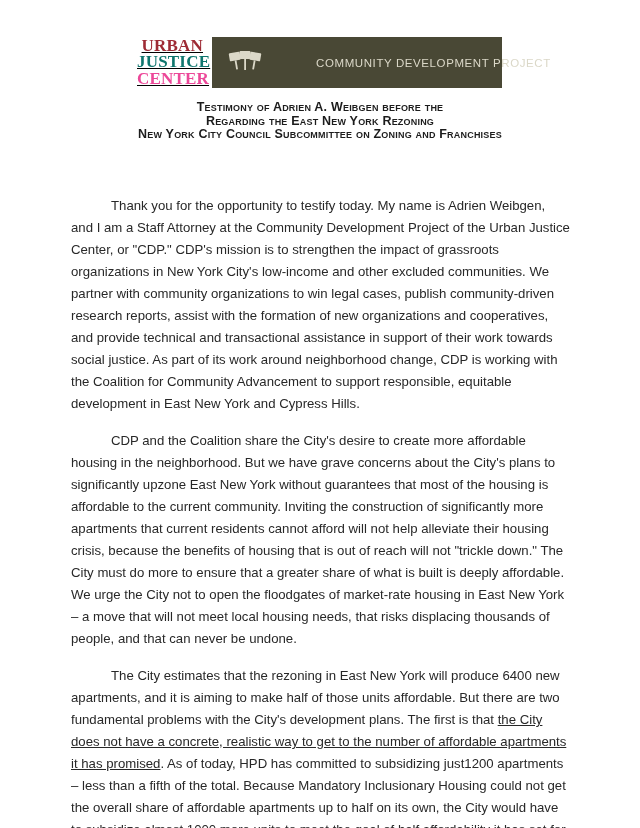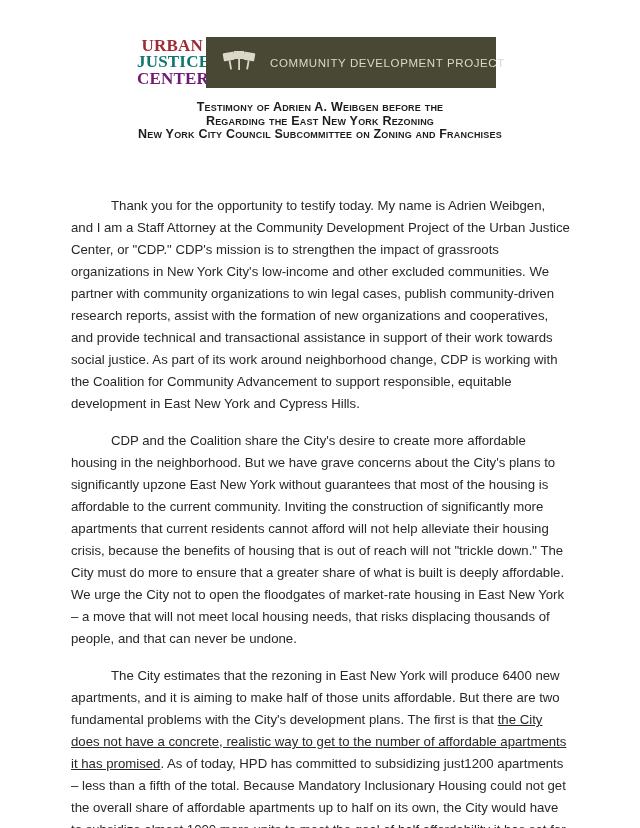--- a/index.html
+++ b/index.html
@@ -17,37 +17,39 @@
   .letterhead {
     position: absolute;
     top: 37px;
     left: 137px;
     height: 51px;
     display: flex;
   }
   .wordmark {
     align-self: center;
     width: 66px;
-    margin-right: 3px;
+    margin-right: 9px;
     text-align: right;
     font-family: "Liberation Serif", serif;
     font-weight: bold;
     font-size: 17px;
     line-height: 16.5px;
     letter-spacing: 0.2px;
+    text-decoration: underline;
   }
   .wordmark .w1 { color: #9e2b35; }
   .wordmark .w2 { color: #0f766e; }
-  .wordmark .w3 { color: #701a75; }
+  .wordmark .w3 { color: #ec4899; }
   .banner {
     width: 290px;
     height: 51px;
     background: #494835;
     display: flex;
     align-items: center;
+    gap: 40px;
   }
   .picket-icon { margin-left: 15px; display: inline-flex; }
   .banner-label {
     color: #dbd8c8;
     font-size: 11.5px;
     letter-spacing: 0.6px;
     margin-left: 13px;
     white-space: nowrap;
   }
 

